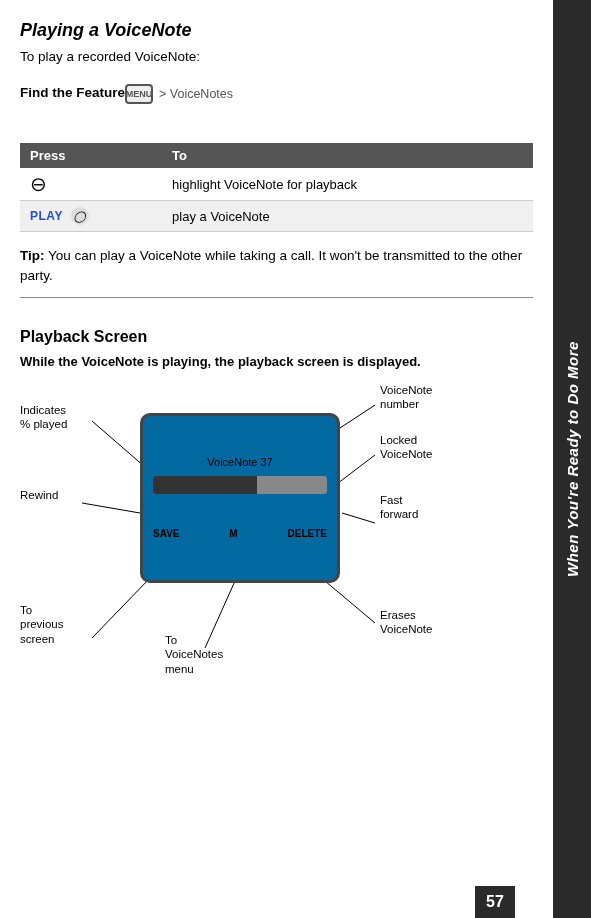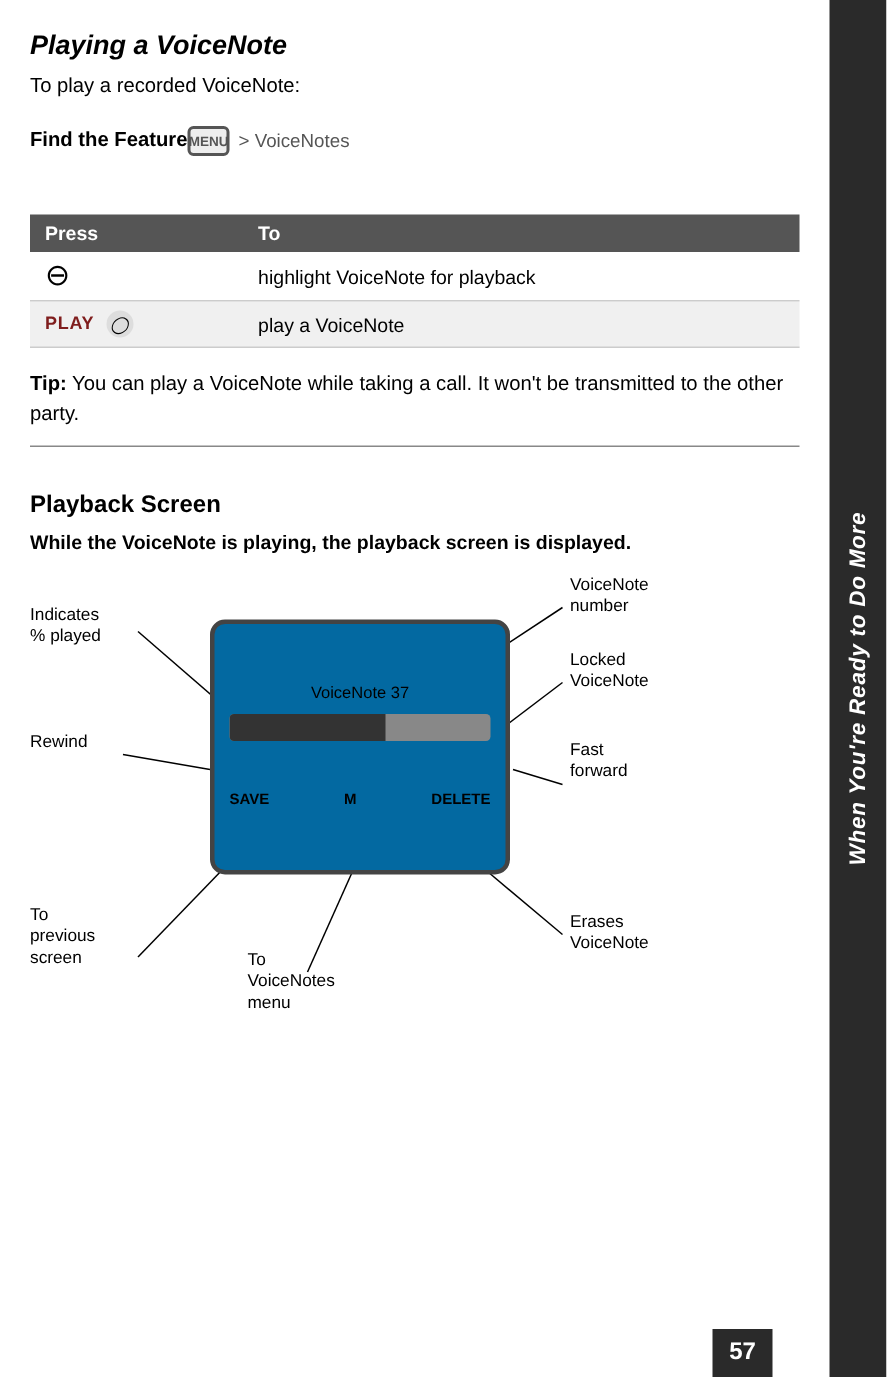--- a/index.html
+++ b/index.html
@@ -133,21 +133,21 @@
       background: #fff;
     }
 
     table.press-table tr:nth-child(even) td {
       background: #f0f0f0;
     }
 
     .play-btn {
       font-size: 12px;
       font-weight: bold;
-      color: #7f1d1d;
+      color: #1d4ed8;
       letter-spacing: 0.5px;
     }
 
     .italic-circle {
       font-style: italic;
       background: #ddd;
       border-radius: 50%;
       width: 18px;
       height: 18px;
       display: inline-flex;

